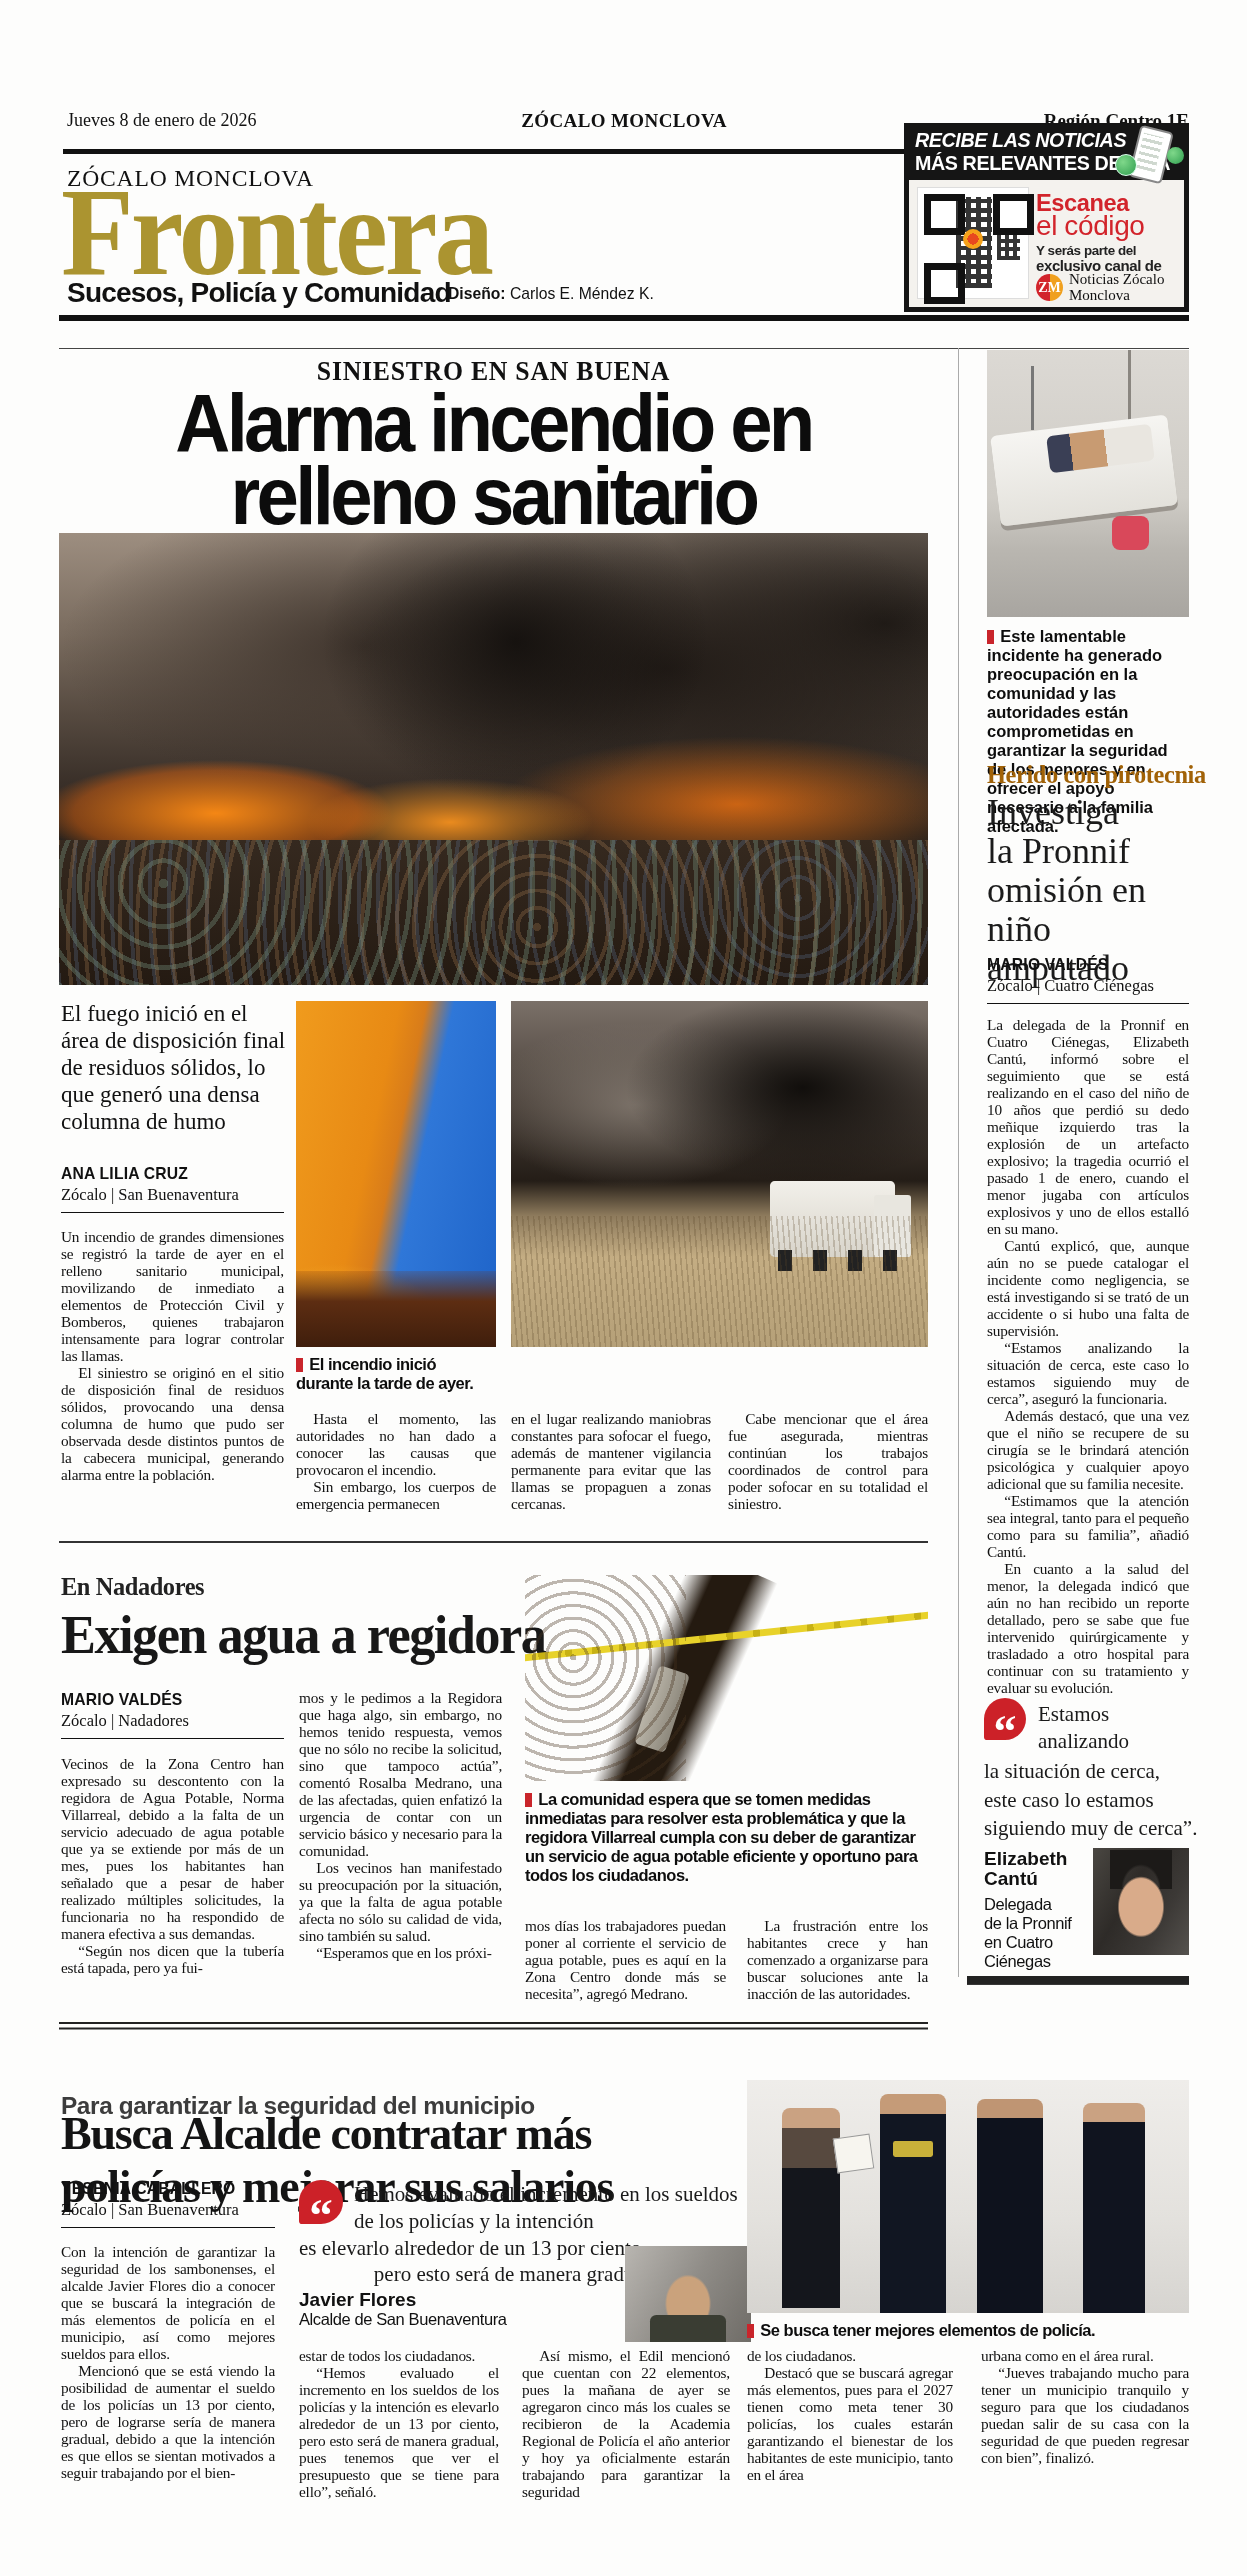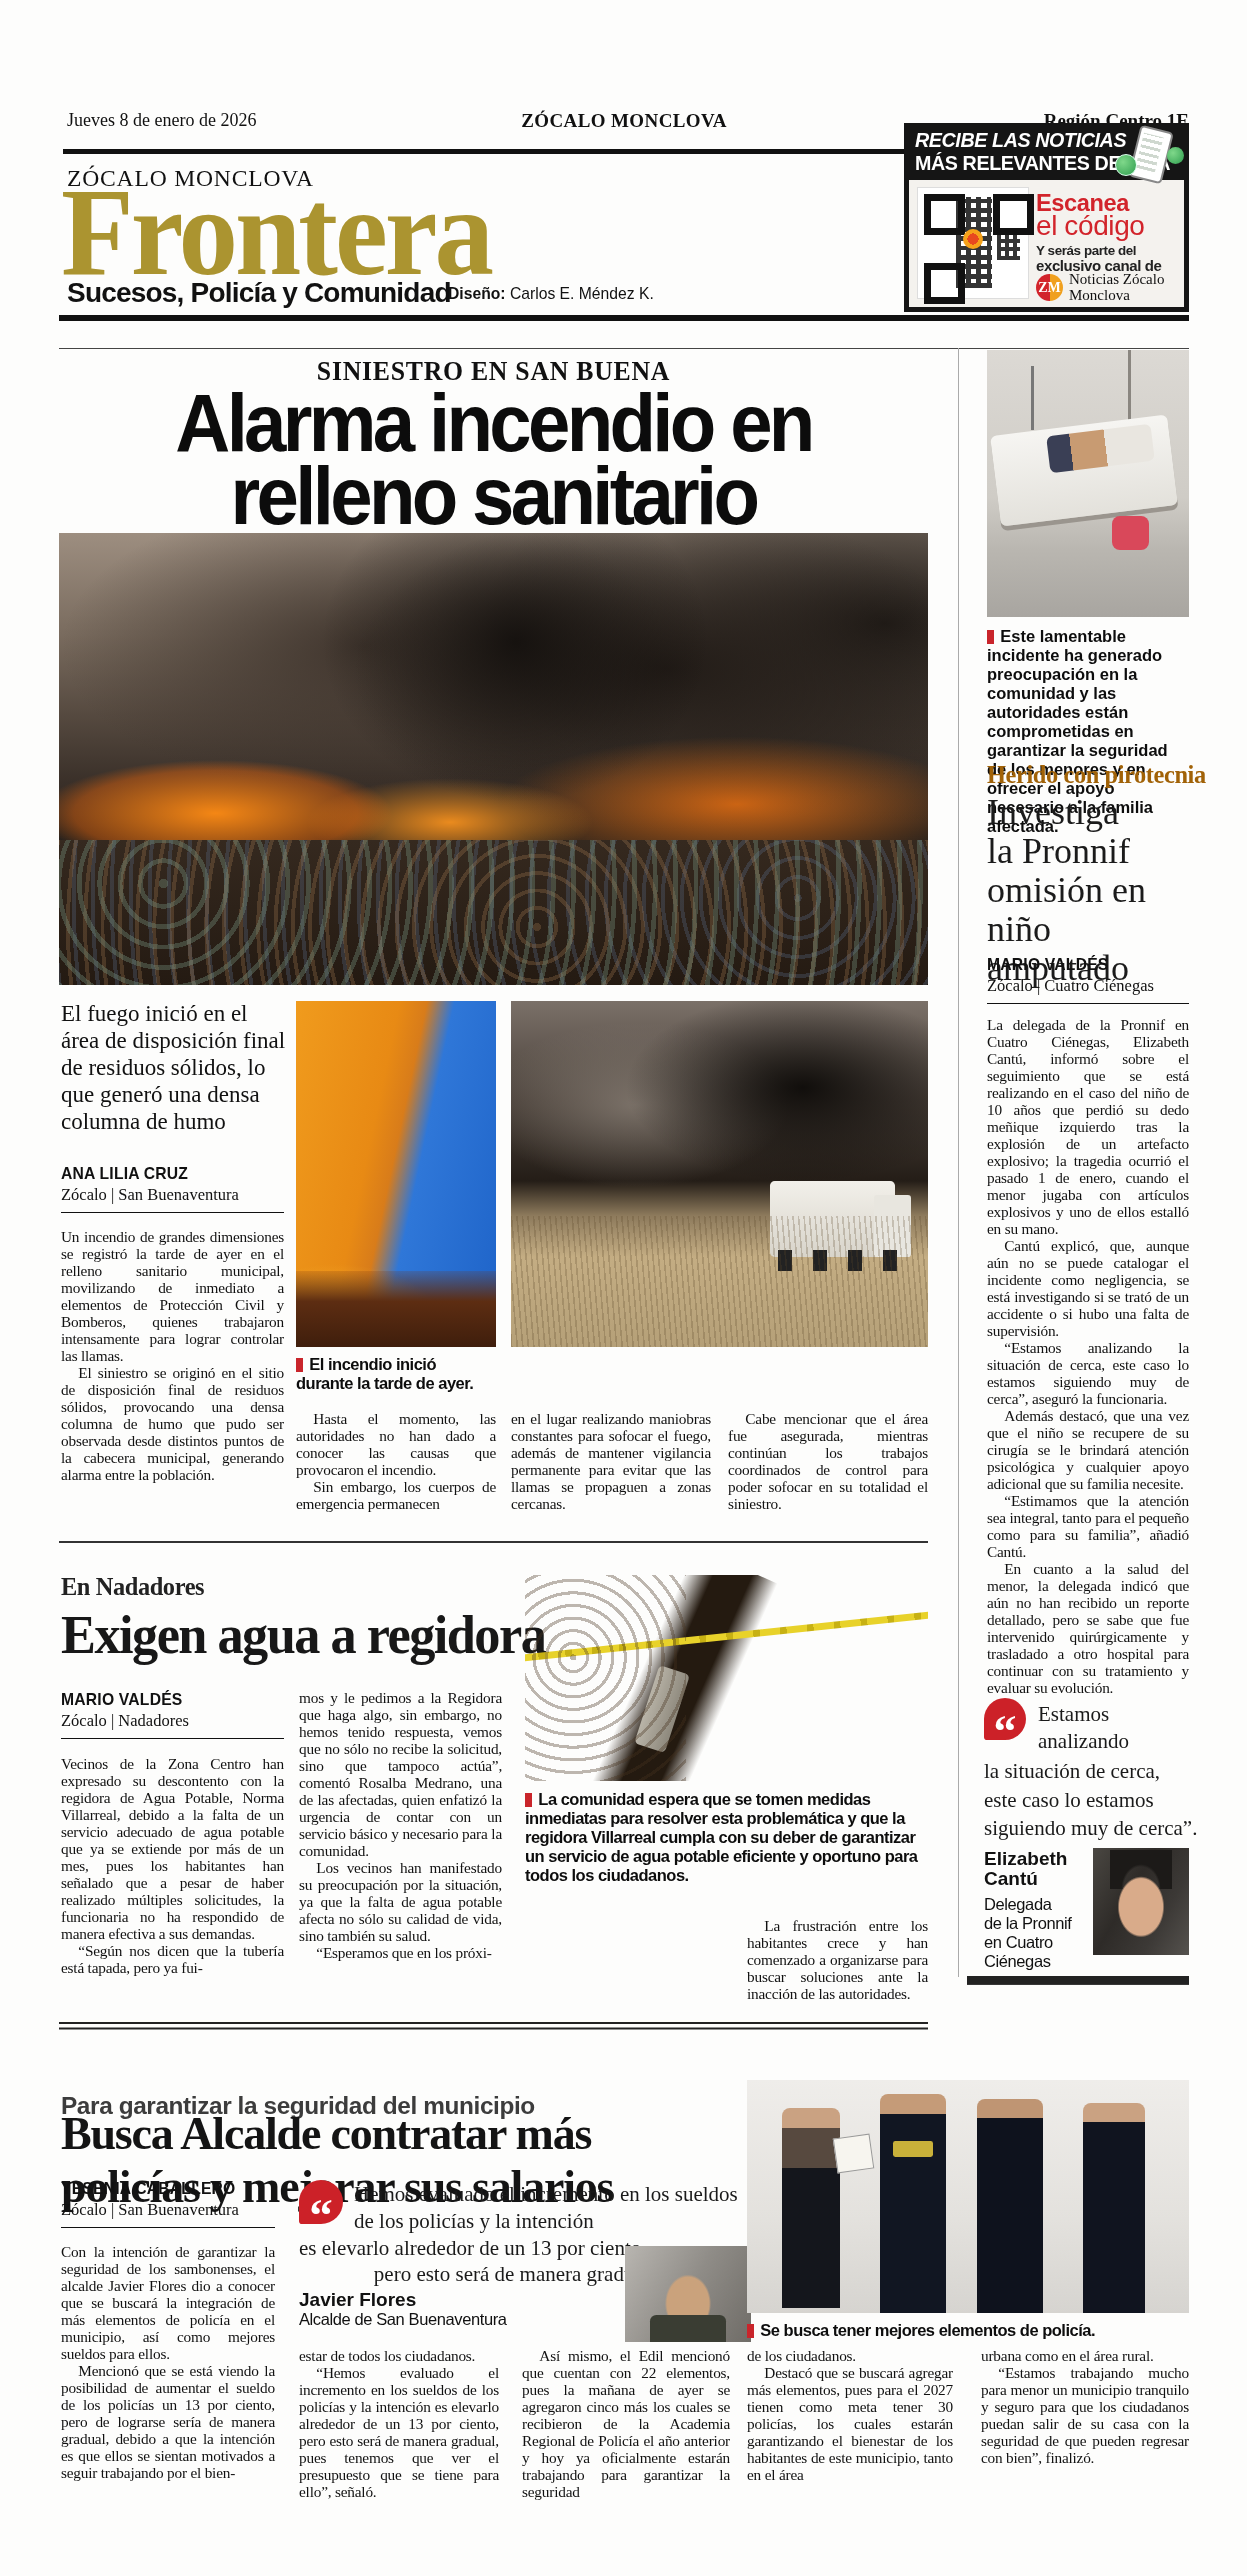--- a/index.html
+++ b/index.html
@@ -240,20 +240,23 @@
       linear-gradient(115deg,#8d7b5e 0%,#c9b astre 0%),
       linear-gradient(115deg,#93815f 0%,#cdbb94 30%,#ddcda6 55%,#e4d6b2 100%);">
     <div class="abs" style="left:28%;top:-10%;width:22%;height:130%;background:linear-gradient(90deg,transparent,#241a10 30% 70%,transparent);transform:rotate(24deg);"></div>
     <div class="abs" style="left:-2%;top:28%;width:104%;height:7px;background:repeating-linear-gradient(90deg,#e8d22a 0 20.4px,#c7b113 20.4px 27px);transform:rotate(-6deg);border-radius:3.1px;"></div>
     <div class="abs" style="left:30%;top:45%;width:8%;height:40%;background:linear-gradient(90deg,#b9b4a8,#8d887c);transform:rotate(18deg);border-radius:4.7px;"></div>
     <div class="abs" style="left:0;top:0;width:40%;height:100%;background:repeating-radial-gradient(circle at 30% 40%, rgba(70,50,30,.35) 0 3.1px, transparent 3.1px 12.6px);"></div>
   </div>
   <div class="abs cap" style="left:525px;top:1790px;width:403px;">
     <span class="capmark"></span><span>La comunidad espera que se tomen medidas inmediatas para resolver esta problemática y que la regidora Villarreal cumpla con su deber de garantizar un servicio de agua potable eficiente y oportuno para todos los ciudadanos.</span>
   </div>
+  <div class="abs bodytxt" style="left:525px;top:1917px;width:201px;">
+    <p>mos días los trabajadores puedan poner al corriente el servicio de agua potable, pues es aquí en la Zona Centro donde más se necesita”, agregó Medrano.</p>
+  </div>
   <div class="abs bodytxt" style="left:747px;top:1917px;width:181px;">
     <p style="text-indent:17.3px;">La frustración entre los habitantes crece y han comenzado a organizarse para buscar soluciones ante la inacción de las autoridades.</p>
   </div>
 
   <div class="abs" style="left:59px;top:2022px;width:869px;height:2.4px;background:#222;box-shadow:0 5.5px 0 #222;"></div>
 
   <div class="abs kicker3 sans" style="left:61px;top:2073px;font-family:'Liberation Sans',sans-serif;font-weight:bold;margin-top:19px;">Para garantizar la seguridad del municipio</div>
   <div class="abs headline3" style="left:61px;top:2106px;width:708px;">Busca Alcalde contratar más</div>
   <div class="abs headline3" style="left:61px;top:2159px;width:708px;">policías y mejorar sus salarios</div>
 
@@ -302,17 +305,17 @@
   </div>
   <div class="abs bodytxt" style="left:522px;top:2347px;width:208px;">
     <p style="text-indent:17.3px;">Así mismo, el Edil mencionó que cuentan con 22 elementos, pues la mañana de ayer se agregaron cinco más los cuales se recibieron de la Academia Regional de Policía el año anterior y hoy ya oficialmente estarán trabajando para garantizar la seguridad</p>
   </div>
   <div class="abs bodytxt" style="left:747px;top:2347px;width:206px;">
     <p>de los ciudadanos.</p>
     <p>Destacó que se buscará agregar más elementos, pues para el 2027 tienen como meta tener 30 policías, los cuales estarán garantizando el bienestar de los habitantes de este municipio, tanto en el área</p>
   </div>
   <div class="abs bodytxt" style="left:981px;top:2347px;width:208px;">
     <p>urbana como en el área rural.</p>
-    <p>“Estamos trabajando mucho para menor un municipio tranquilo y seguro para que los ciudadanos puedan salir de su casa con la seguridad de que pueden regresar con bien”, finalizó.</p>
+    <p>“Jueves trabajando mucho para tener un municipio tranquilo y seguro para que los ciudadanos puedan salir de su casa con la seguridad de que pueden regresar con bien”, finalizó.</p>
   </div>
 
 </div>
 
 
 </body></html>

